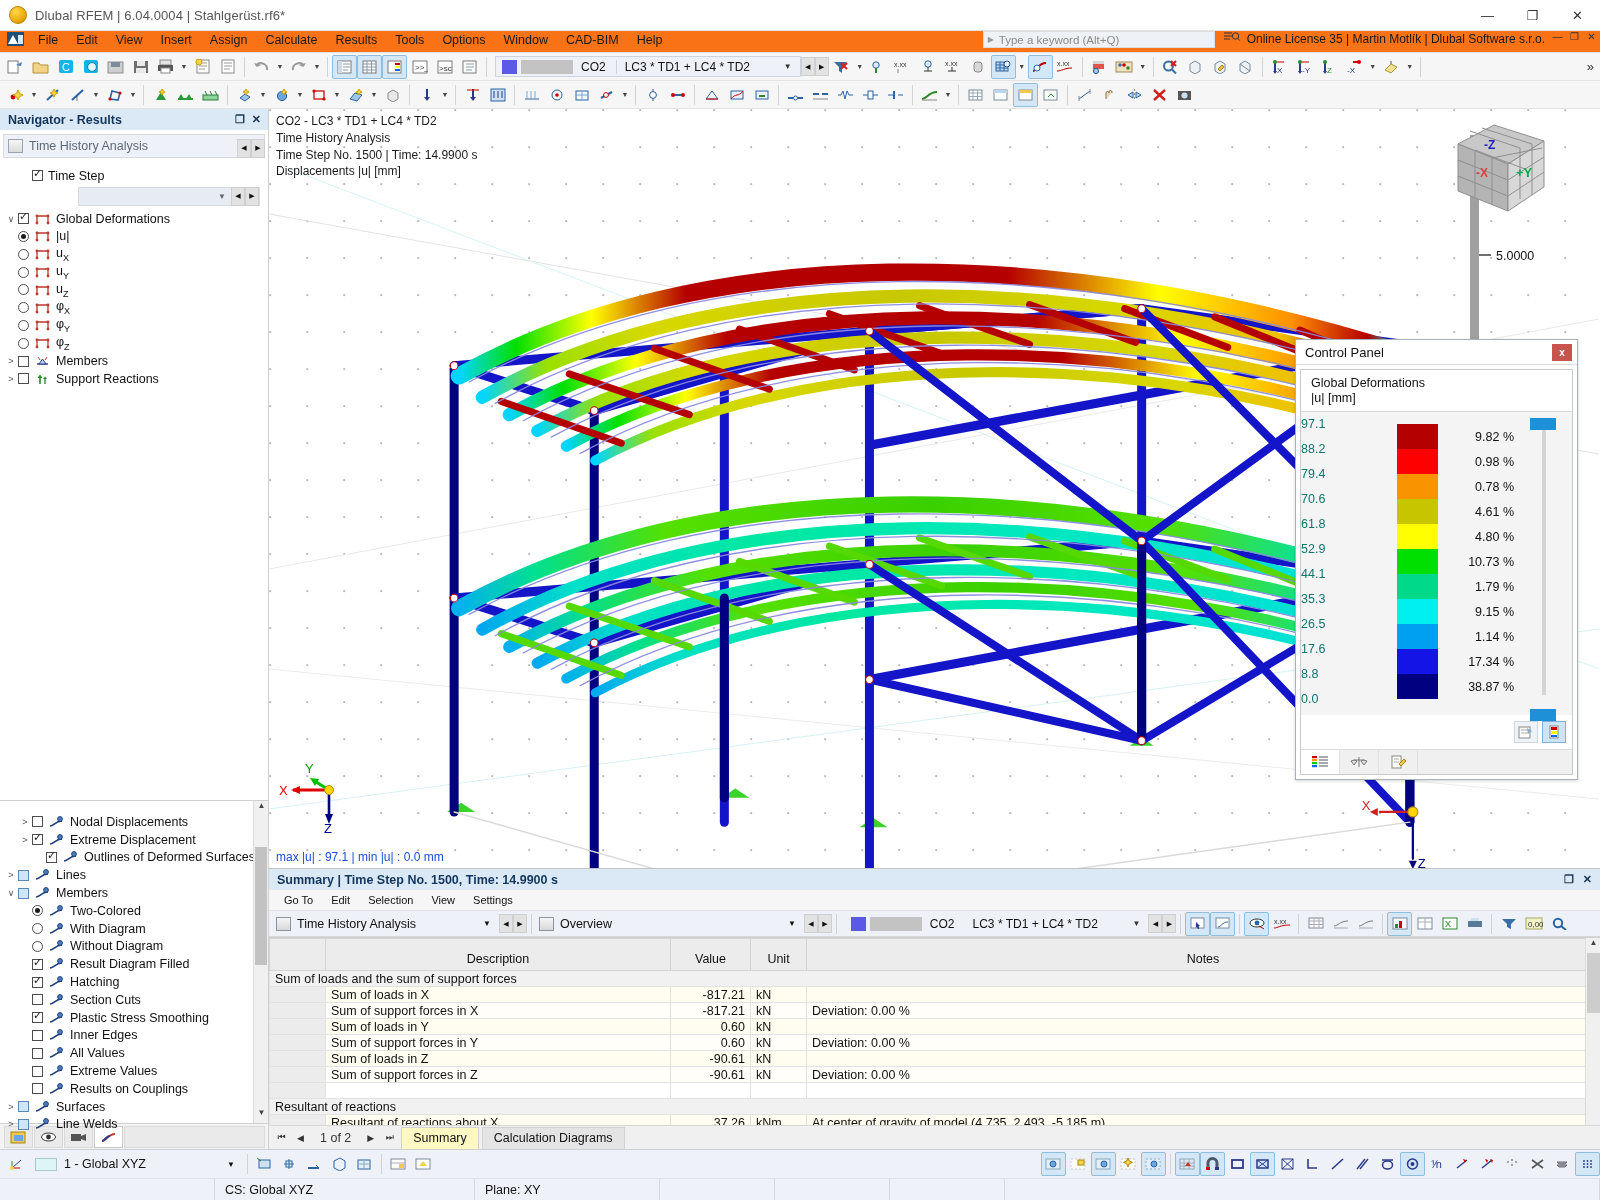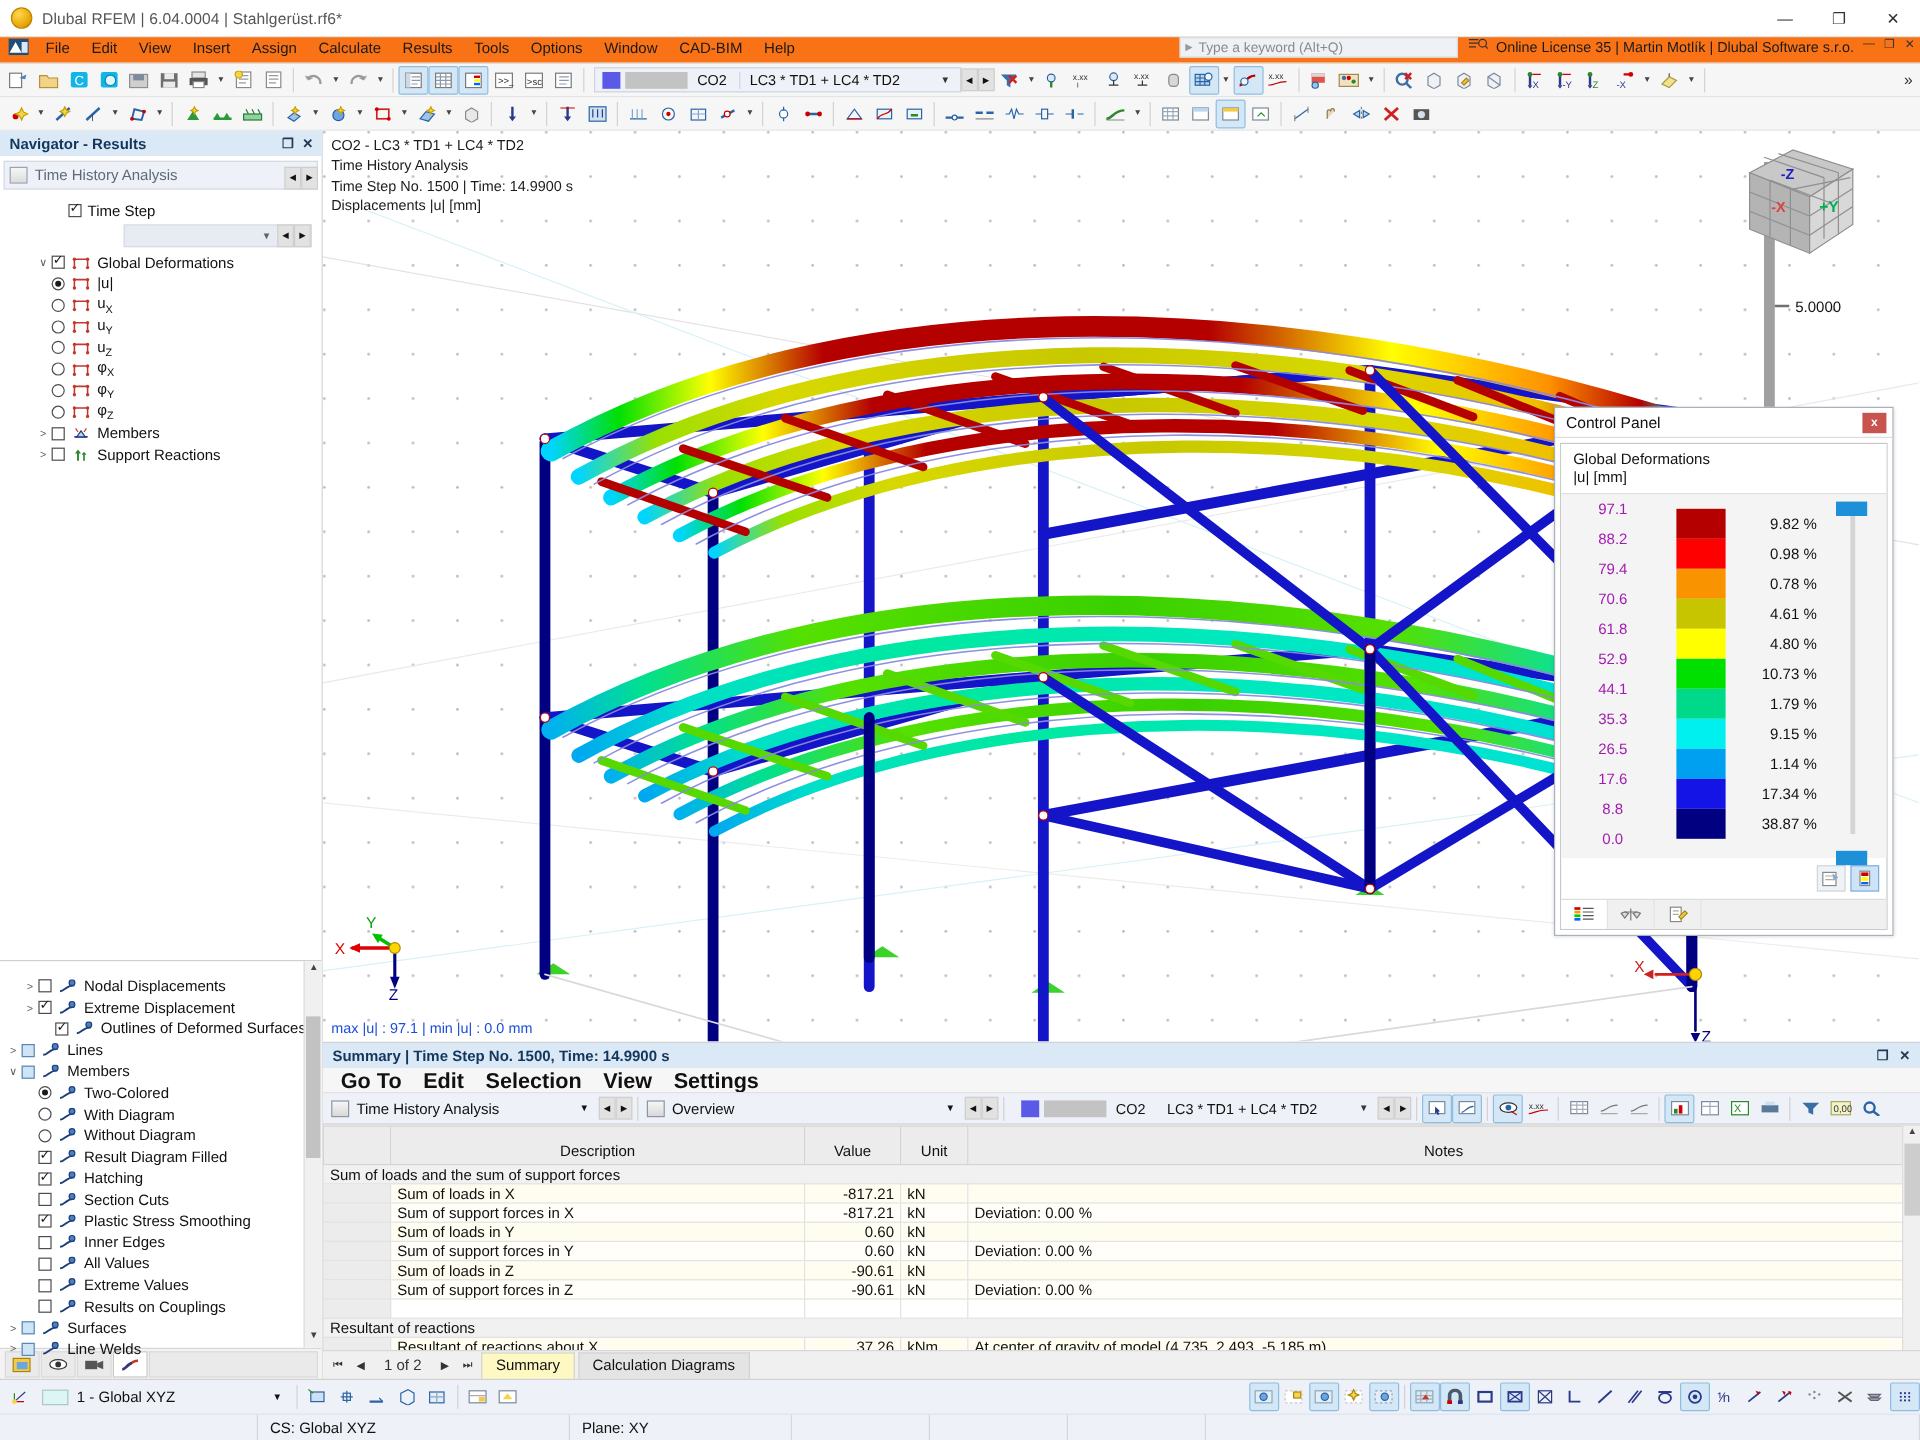--- a/index.html
+++ b/index.html
@@ -80,21 +80,21 @@
     font-weight: bold; font-size: 12.5px; color: #12365c; flex: 0 0 21px;
   }
   .nav-title .acts { margin-left: auto; display: flex; gap: 7px; padding-right: 7px; font-size: 11px; color: #203a55;}
   .nav-sel {
     height: 24px; margin: 4px 3px 2px 3px; background: #eef1f7; border: 1px solid #d4d9e2;
     display: flex; align-items: center; padding-left: 4px; color: #5e6a78; font-size: 12.5px; flex: 0 0 24px;
   }
   .nav-sel .gico { width: 15px; height: 14px; margin-right: 6px;
       background: linear-gradient(#f6f6f6,#dcdcdc); border: 1px solid #9aa4b0; }
   .nav-sel .cr { margin-left: auto; font-size: 8px; padding: 0 6px; color:#6a7480;}
-  .nav-tree { flex: 0 0 auto; padding-top: 5px; margin-left: 25px; }
+  .nav-tree { flex: 0 0 auto; padding-top: 5px; }
   .tr { display: flex; align-items: center; height: 17.8px; padding-left: 4px; font-size: 12.5px; color: #111; }
   .tw { width: 14px; text-align: center; color: #555; font-size: 9px; flex: 0 0 14px; }
   .cb { width: 11px; height: 11px; border: 1px solid #4d4d4d; background: #fff; margin-right: 5px;
         flex:0 0 11px; position: relative; }
   .cb.chk::after { content: "✓"; position: absolute; left: 0px; top: -4px; font-size: 11px; color: #1b1b1b; }
   .cb.blue { background: #cfe4f5; border-color: #5b87b5; }
   .rb { width: 11px; height: 11px; border: 1px solid #4d4d4d; border-radius: 50%; background: #fff;
         margin-right: 5px; flex:0 0 11px; position: relative; }
   .rb.sel::after { content:""; position: absolute; left: 2px; top: 2px; width: 5px; height: 5px;
         border-radius: 50%; background: #1b1b1b; }
@@ -136,40 +136,40 @@
   .cpanel { position: absolute; right: 22px; top: 230px; width: 283px; background: #fff;
       border: 1px solid #a8b2bd; box-shadow: 0 1px 3px rgba(0,0,0,.18); z-index: 20; }
   .cp-title { height: 25px; display: flex; align-items: center; padding-left: 9px; font-size: 13px; color: #111;
       border-bottom: 1px solid #dcdcdc; }
   .cp-x { margin-left: auto; margin-right: 5px; width: 20px; height: 17px; background: #c7544f; color: #fff;
       display:flex;align-items:center;justify-content:center; font-size: 10px; font-weight: bold; }
   .cp-inner { margin: 4px; border: 1px solid #c9c9c9; }
   .cp-head { padding: 6px 0 5px 10px; font-size: 12.5px; line-height: 15px; border-bottom: 1px solid #d8d8d8; background:#fff;}
   .legend { background: #f4f4f4; padding: 12px 0 16px 0; position: relative; min-height: 300px; }
   .lg-row { display: flex; align-items: center; height: 25px; position: relative; }
-  .lg-val { width: 96px; text-align: center; padding-right: 10px; font-size: 12.5px; color: #a21caf;
+  .lg-val { width: 96px; text-align: left; padding-right: 10px; font-size: 12.5px; color: #0f766e;
       position: relative; top: -12.5px; }
   .lg-color { width: 41px; height: 25px; flex: 0 0 41px; }
   .lg-pct { width: 84px; text-align: right; padding-right: 8px; font-size: 12.5px; color: #111; }
   .lg-rail { position: absolute; right: 26px; top: 14px; bottom: 20px; width: 4px; background: #d4d4d4; }
   .lg-handle { position: absolute; right: 16px; width: 26px; height: 12px; background: #1e90d8; }
   .cp-foot { height: 34px; display: flex; align-items: center; justify-content: flex-end; padding-right: 6px; gap: 4px;}
   .cp-fbtn { width: 24px; height: 22px; border: 1px solid #cfd6dd; background: #eef3f8; display:flex;align-items:center;justify-content:center;}
   .cp-fbtn.on { background: #cde3f7; border-color: #7fb0dc; }
   .cp-tabs { display: flex; border-top: 1px solid #dcdcdc; height: 25px; }
   .cp-tab { width: 39px; display: flex; align-items: center; justify-content: center; border-right: 1px solid #e2e2e2; }
   .cp-tab.sel { background: #fff; } .cp-tab { background: #f0f0f0; }
   .cp-tabrest { flex: 1 1 auto; background: #f0f0f0; }
 
   
   .dock { flex: 0 0 auto; background: #f5f5f5; border-top: 1px solid #c4c4c4; display: flex; flex-direction: column; }
   .dock-title { height: 21px; background: #dbe9f7; display: flex; align-items: center; padding-left: 8px;
       font-weight: bold; font-size: 12.5px; color: #12365c; }
   .dock-title .acts { margin-left: auto; display: flex; gap: 9px; padding-right: 8px; font-size: 11px; color:#203a55;}
-  .dock-menu { height: 20px; display: flex; align-items: flex-start; padding-left: 6px; font-size: 18px; background:#f6f6f6;font-weight:bold;}
+  .dock-menu { height: 20px; display: flex; align-items: center; padding-left: 6px; font-size: 11px; background:#f6f6f6;}
   .dock-menu span { padding: 1px 9px; }
   .dock-tb { height: 27px; background: #eef1f7; display: flex; align-items: center; padding-left: 4px; gap: 0;
       border-top: 1px solid #e2e2e2; border-bottom: 1px solid #d6d6d6;}
   .dcombo { display: flex; align-items: center; height: 21px; background: #eef1f7; font-size: 12.5px; }
   .dcombo .gico { width: 15px; height: 14px; margin: 0 6px 0 3px;
       background: linear-gradient(#f6f6f6,#d8d8d8); border: 1px solid #8c96a2; }
   .dcombo .txt { width: 186px; }
   .dcombo .cr { font-size: 8px; padding: 0 8px 0 0; }
   .dcombo.wide .txt { width: 228px; }
 

